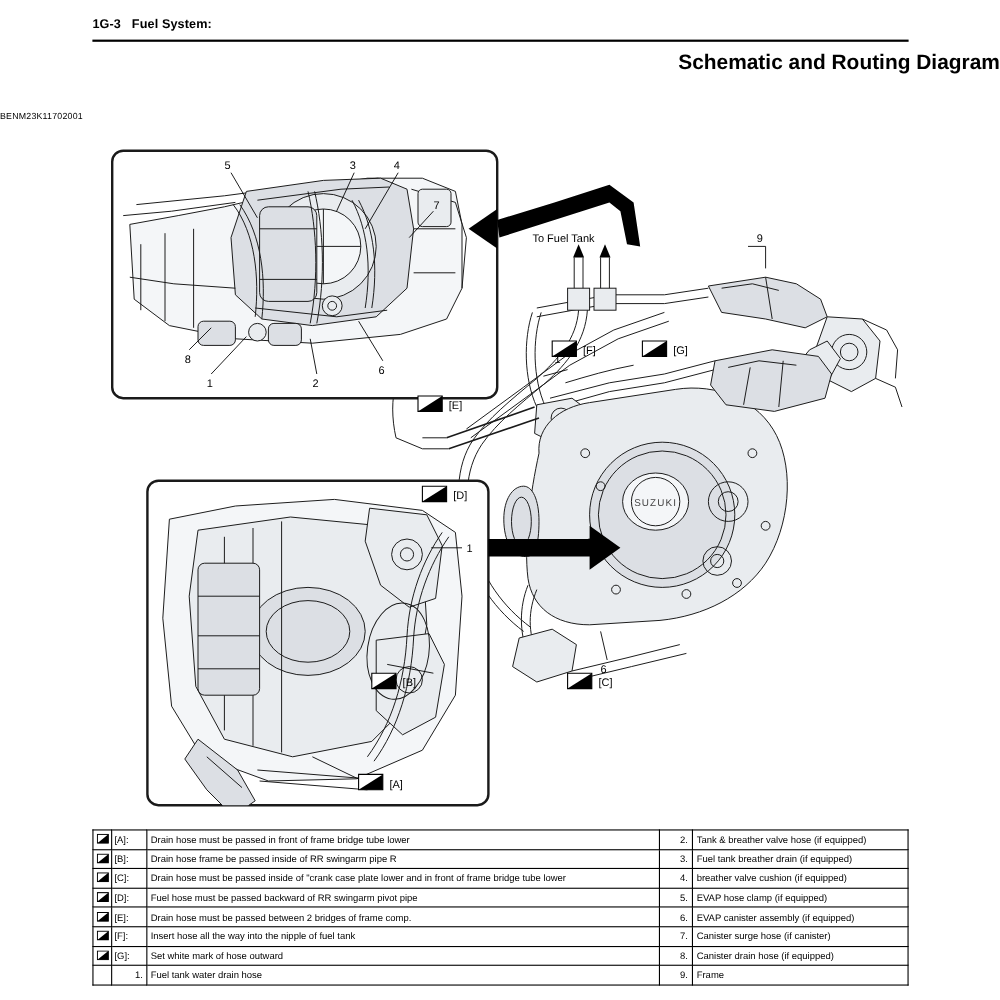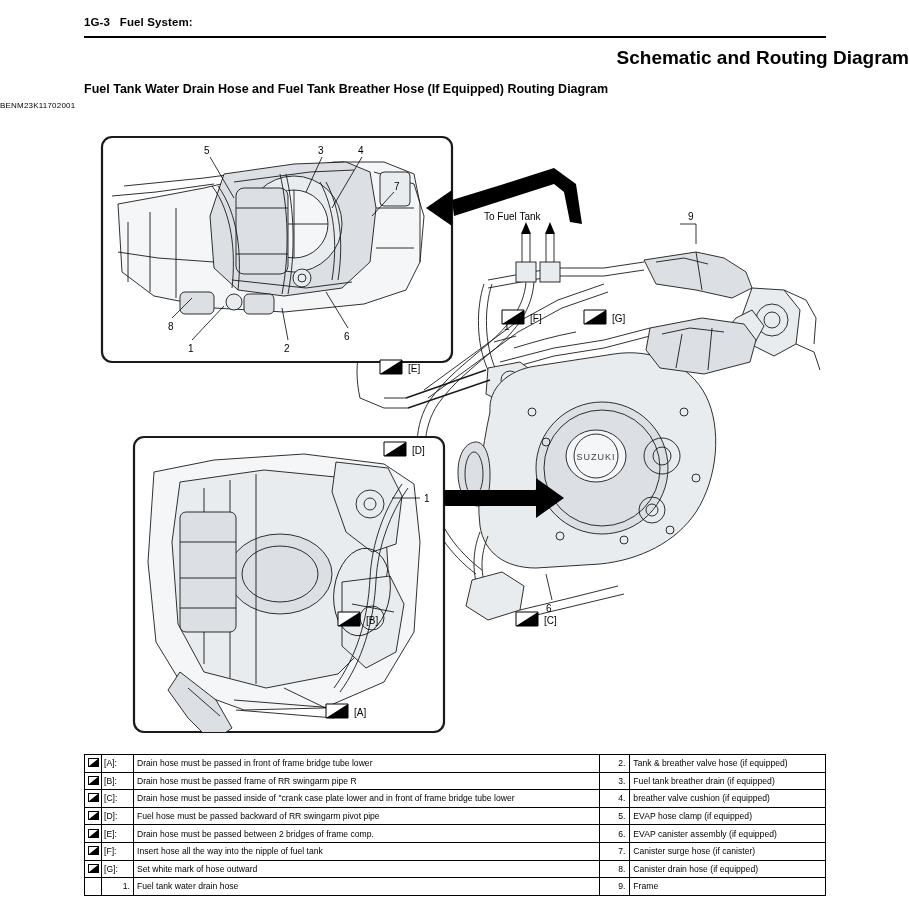--- a/index.html
+++ b/index.html
@@ -139,21 +139,20 @@
 <div class="page">
 
   <div class="header">
     <div class="header-text">
       <span>1G-3</span>&nbsp;&nbsp;&nbsp;<span>Fuel System:</span>
     </div>
     <div class="header-rule"></div>
   </div>
 
   <div class="doc-title">Schematic and Routing Diagram</div>
-  <div class="section-title">Fuel Tank Water Drain Hose and Fuel Tank Breather Hose (If Equipped) Routing Diagram</div>
   <div class="doc-code">BENM23K11702001</div>
 
   <div class="diagram">
     <svg width="742" height="640" viewBox="0 0 742 640" xmlns="http://www.w3.org/2000/svg">
       <defs>
         <style>
           .ln { fill:none; stroke:#1a1a1a; stroke-width:0.9; }
           .ln2 { fill:none; stroke:#1a1a1a; stroke-width:1.4; }
           .lnthin { fill:none; stroke:#444; stroke-width:0.6; }
           .fillgray { fill:#e9ecef; stroke:#1a1a1a; stroke-width:0.9; }
@@ -436,21 +435,21 @@
         <td class="lg-right-text">Tank &amp; breather valve hose (if equipped)</td>
       </tr>
       <tr>
         <td class="lg-mark">
           <span class="flag"><svg width="11" height="9" viewBox="0 0 11 9">
                 <rect x="0.5" y="0.5" width="10" height="8" fill="#fff" stroke="#000"></rect>
                 <path d="M0.5 8.5 L10.5 0.5 L10.5 8.5 Z" fill="#000"></path>
               </svg></span>
         </td>
         <td class="lg-tag">[B]:</td>
-        <td class="lg-left-text">Drain hose must be passed frame of RR swingarm pipe R</td>
+        <td class="lg-left-text">Drain hose frame be passed inside of RR swingarm pipe R</td>
         <td class="lg-num">3.</td>
         <td class="lg-right-text">Fuel tank breather drain (if equipped)</td>
       </tr>
       <tr>
         <td class="lg-mark">
           <span class="flag"><svg width="11" height="9" viewBox="0 0 11 9">
                 <rect x="0.5" y="0.5" width="10" height="8" fill="#fff" stroke="#000"></rect>
                 <path d="M0.5 8.5 L10.5 0.5 L10.5 8.5 Z" fill="#000"></path>
               </svg></span>
         </td>

